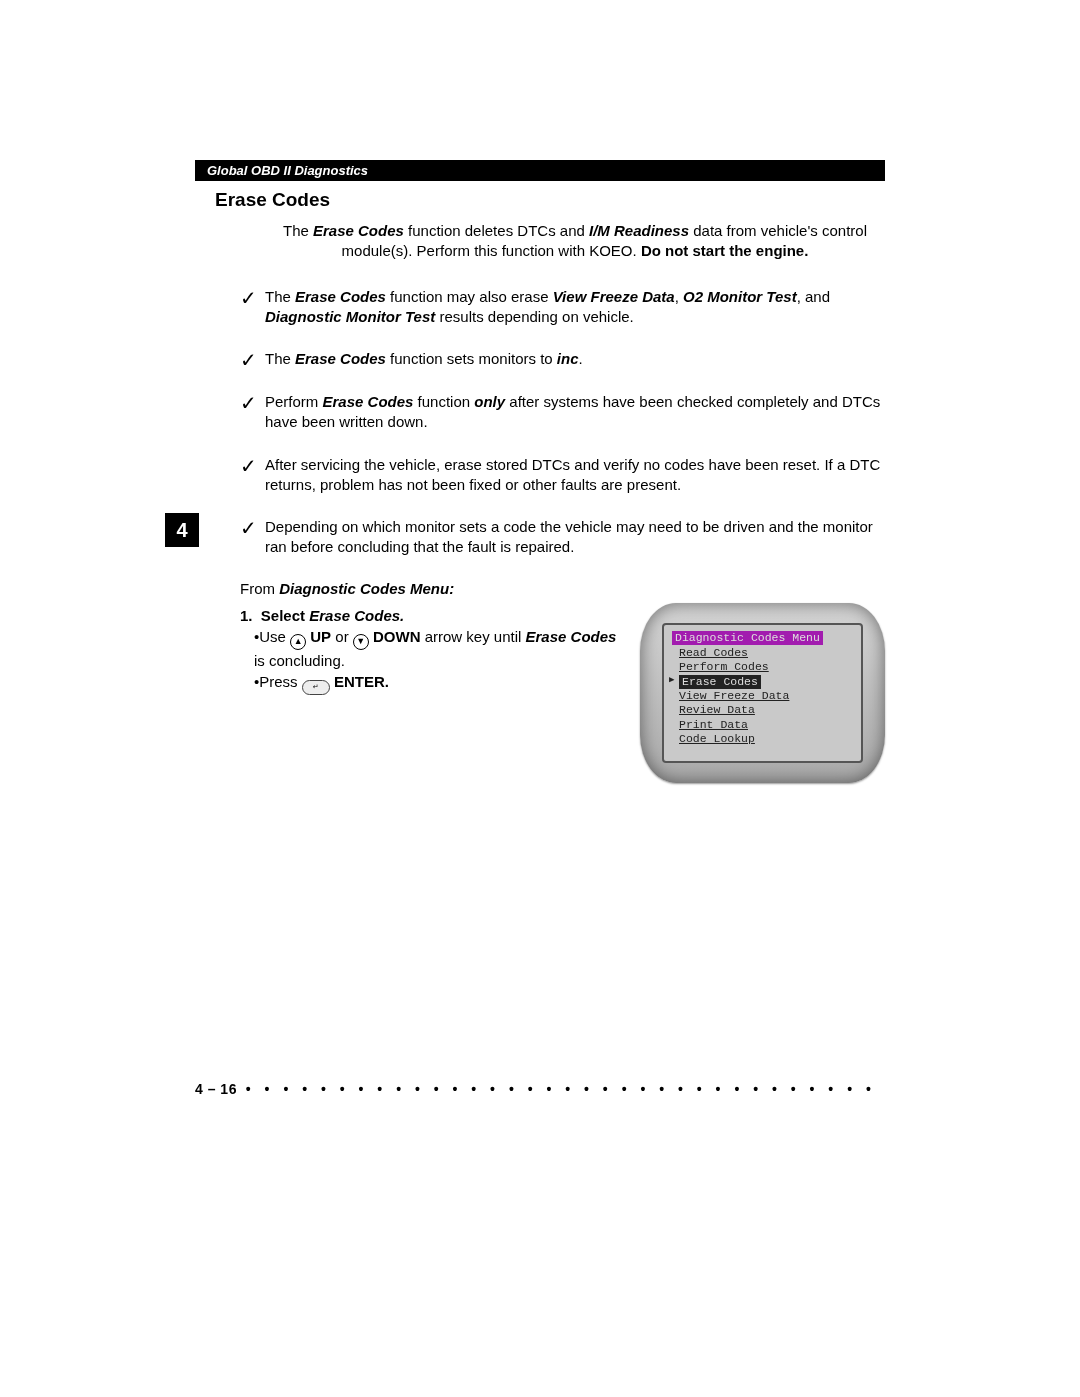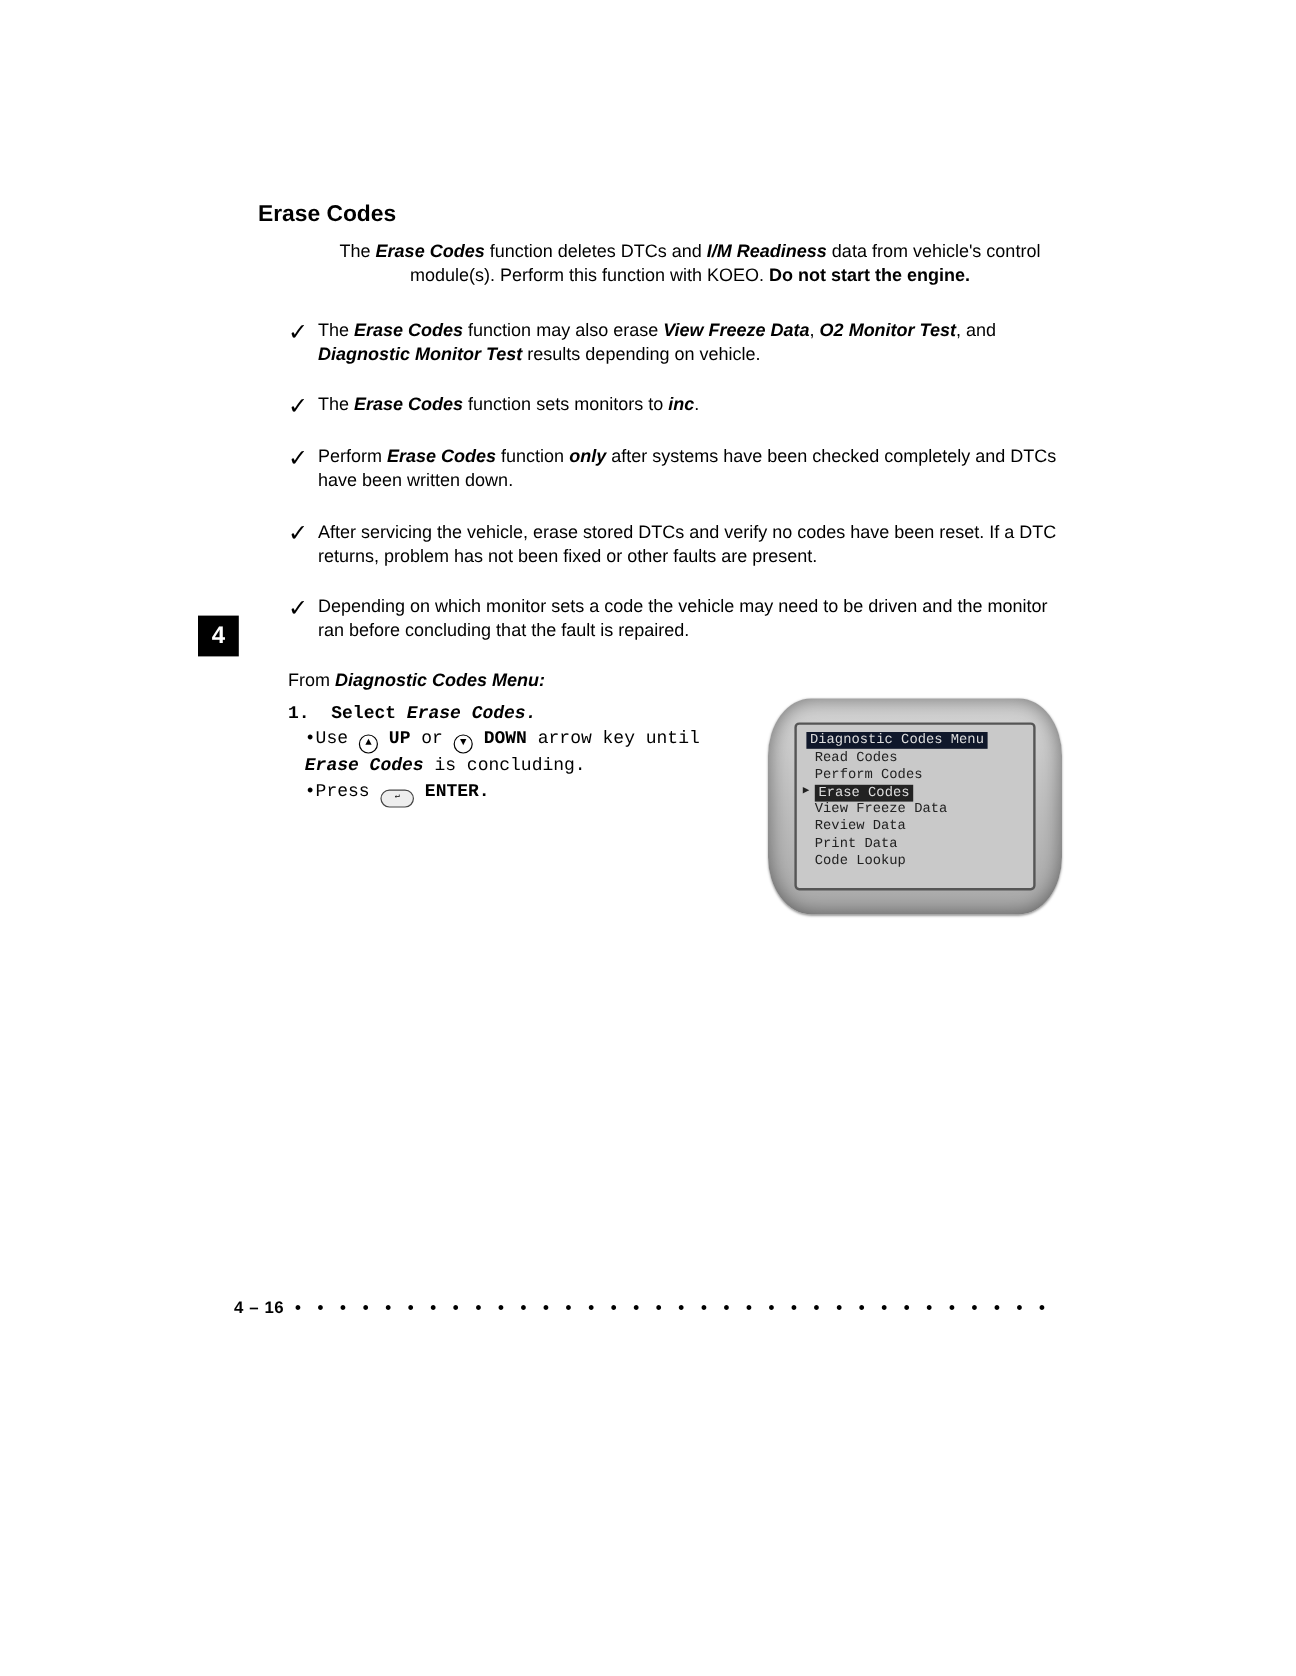--- a/index.html
+++ b/index.html
@@ -71,21 +71,20 @@
   }
   .steps-wrap {
     display: flex;
     align-items: flex-start;
     margin-left: 45px;
     gap: 18px;
   }
   .steps-col {
     flex: 1;
     line-height: 1.4;
-    font-family: Liberation Mono, monospace;
   }
   .step-num {
     font-weight: bold;
     margin-top: 2px;
   }
   .sub-bullet {
     margin-left: 14px;
   }
   .key-icon {
     display: inline-block;
@@ -127,26 +126,26 @@
     border: 2px solid #555;
     border-radius: 4px;
     padding: 6px 8px;
     font-family: "Courier New", monospace;
     font-size: 11.5px;
     line-height: 1.25;
     color: #222;
   }
   .lcd-title {
     display: inline-block;
-    background: #0f172a;
+    background: #a21caf;
     color: #ddd;
     padding: 0 3px;
     margin-bottom: 1px;
   }
-  .lcd-row { white-space: nowrap; padding-left: 7px; }
+  .lcd-row { white-space: nowrap; padding-left: 7px; text-decoration: underline; }
   .lcd-sel {
     display: inline-block;
     background: #222;
     color: #ddd;
     padding: 0 3px;
     position: relative;
   }
   .lcd-sel::before {
     content: "▶";
     position: absolute;
@@ -171,20 +170,21 @@
     font-weight: bold;
   }
   b { font-weight: bold; }
   i.b { font-style: italic; font-weight: bold; }
 </style>
 </head>
 <body>
 
 <div class="page">
 
+  <div class="header-bar">Global OBD II Diagnostics</div>
 
   <div class="section-title">Erase Codes</div>
 
   <div class="intro">
     <span>The </span><i class="b">Erase Codes</i><span> function deletes DTCs and </span><i class="b">I/M Readiness</i><span> data from vehicle's control module(s). Perform this function with KOEO. </span><b>Do not start the engine.</b>
   </div>
 
   <div id="checks">
       <div class="check-row">
         <div class="tick">✓</div>

